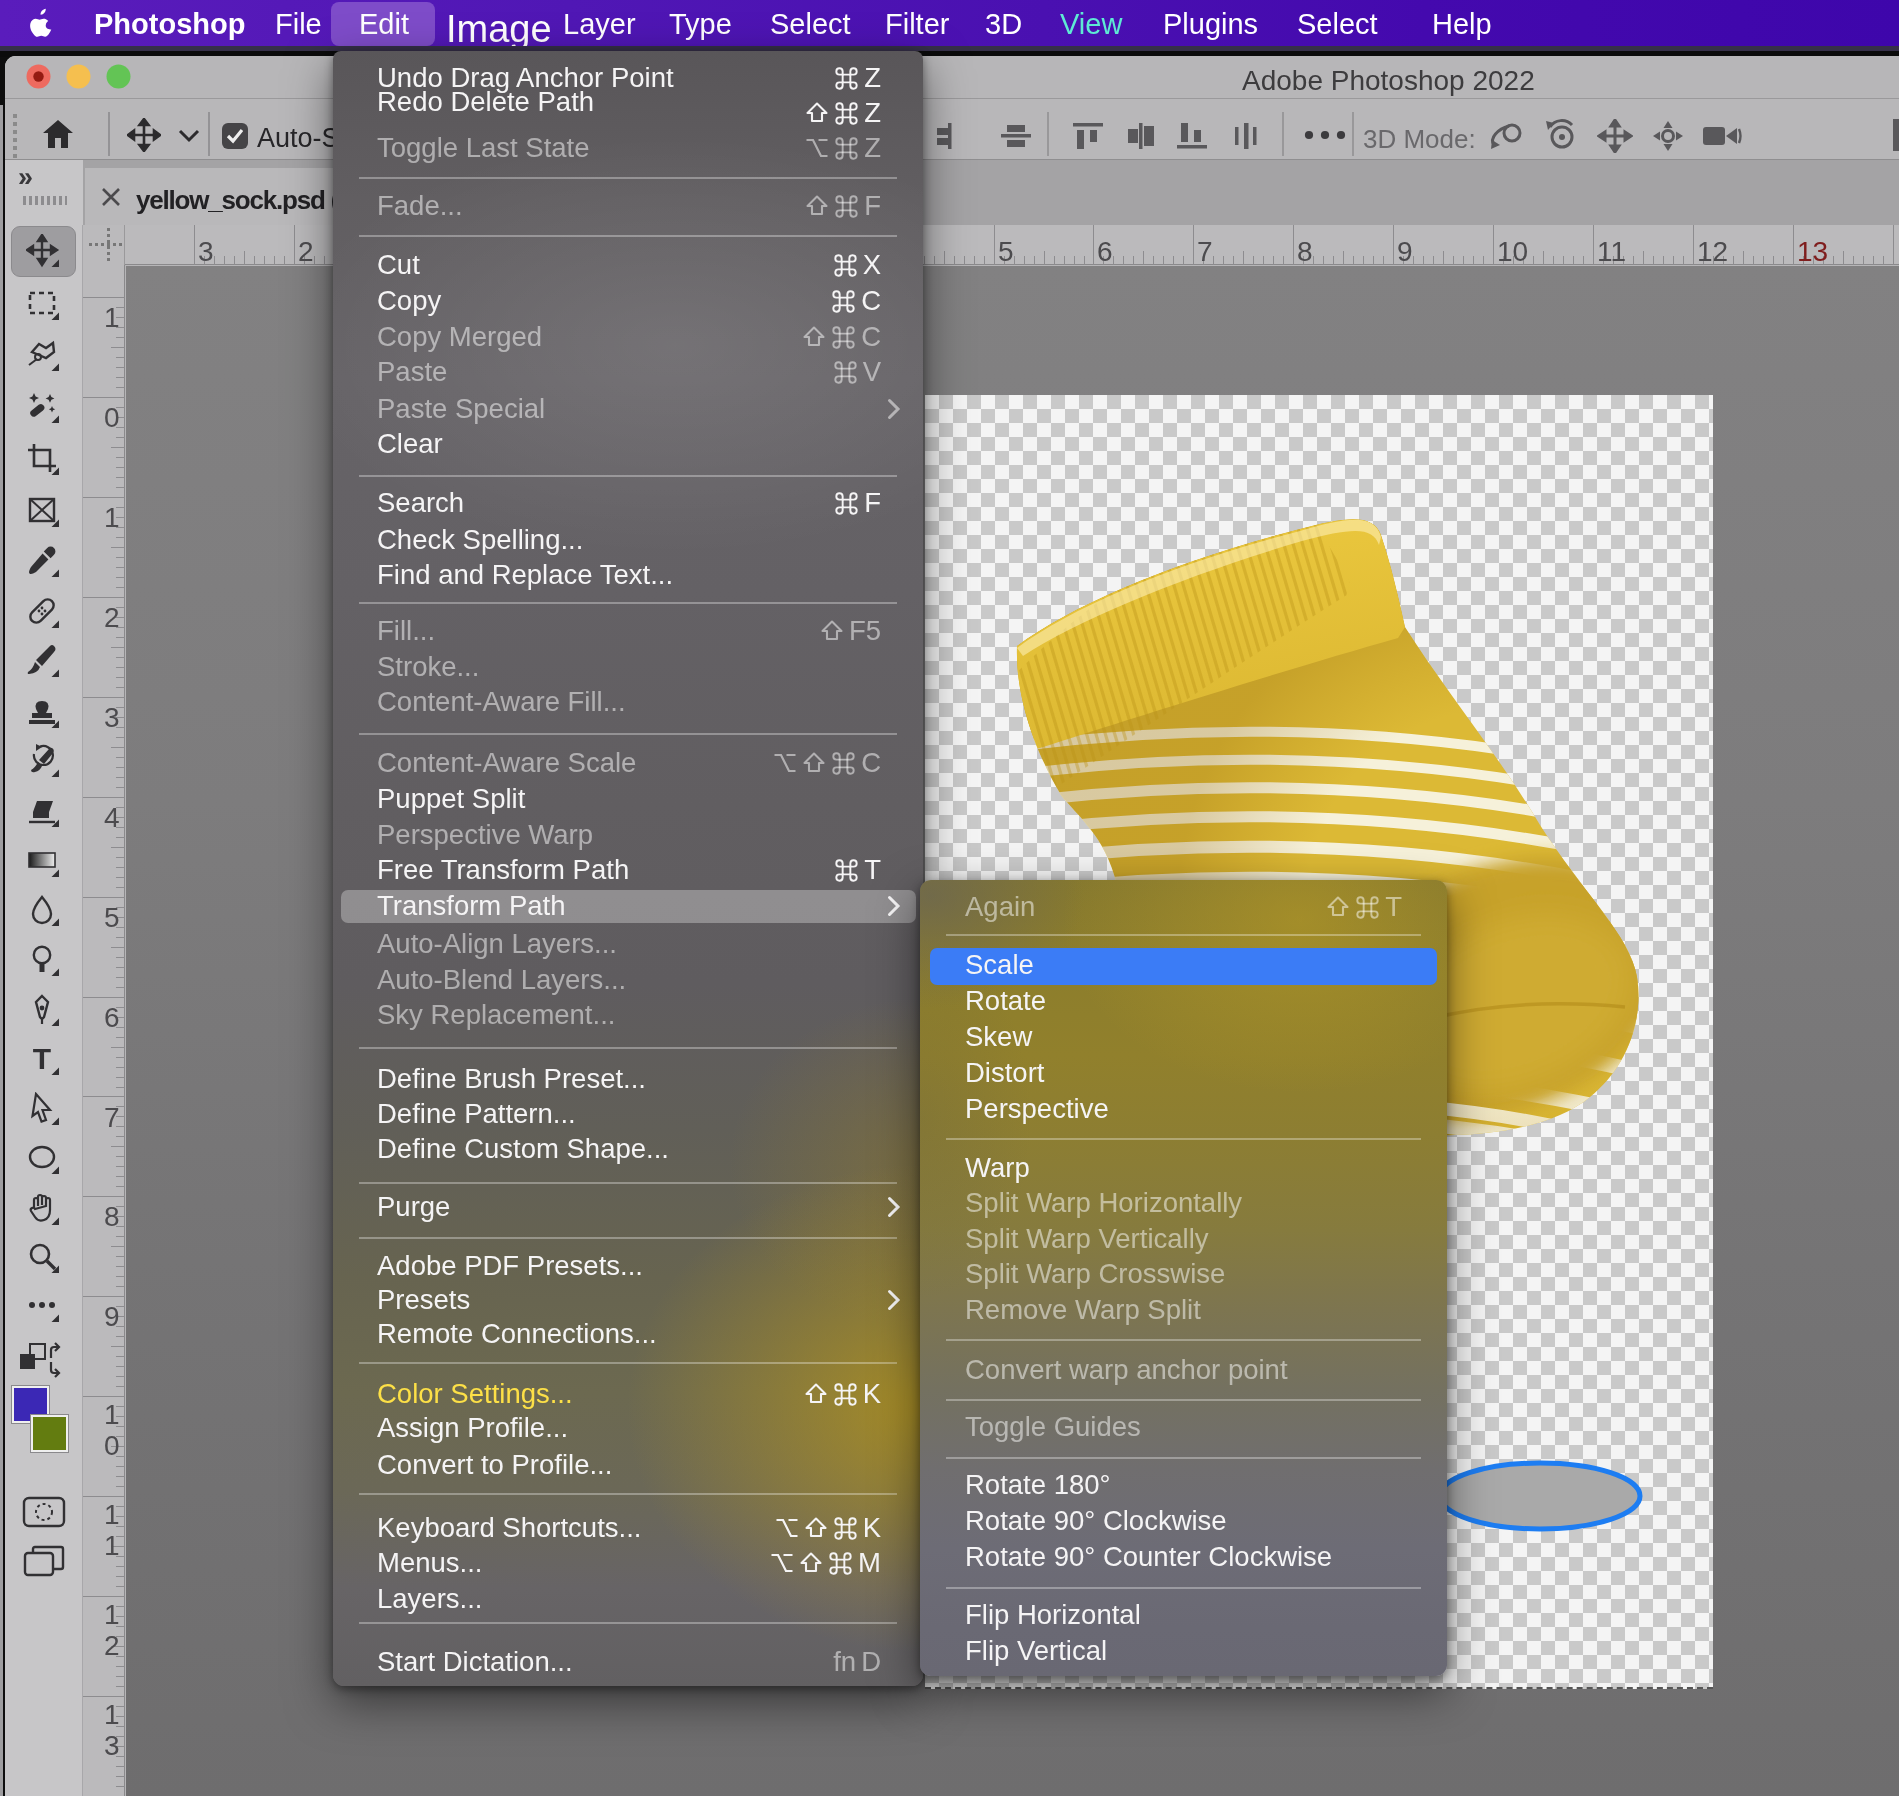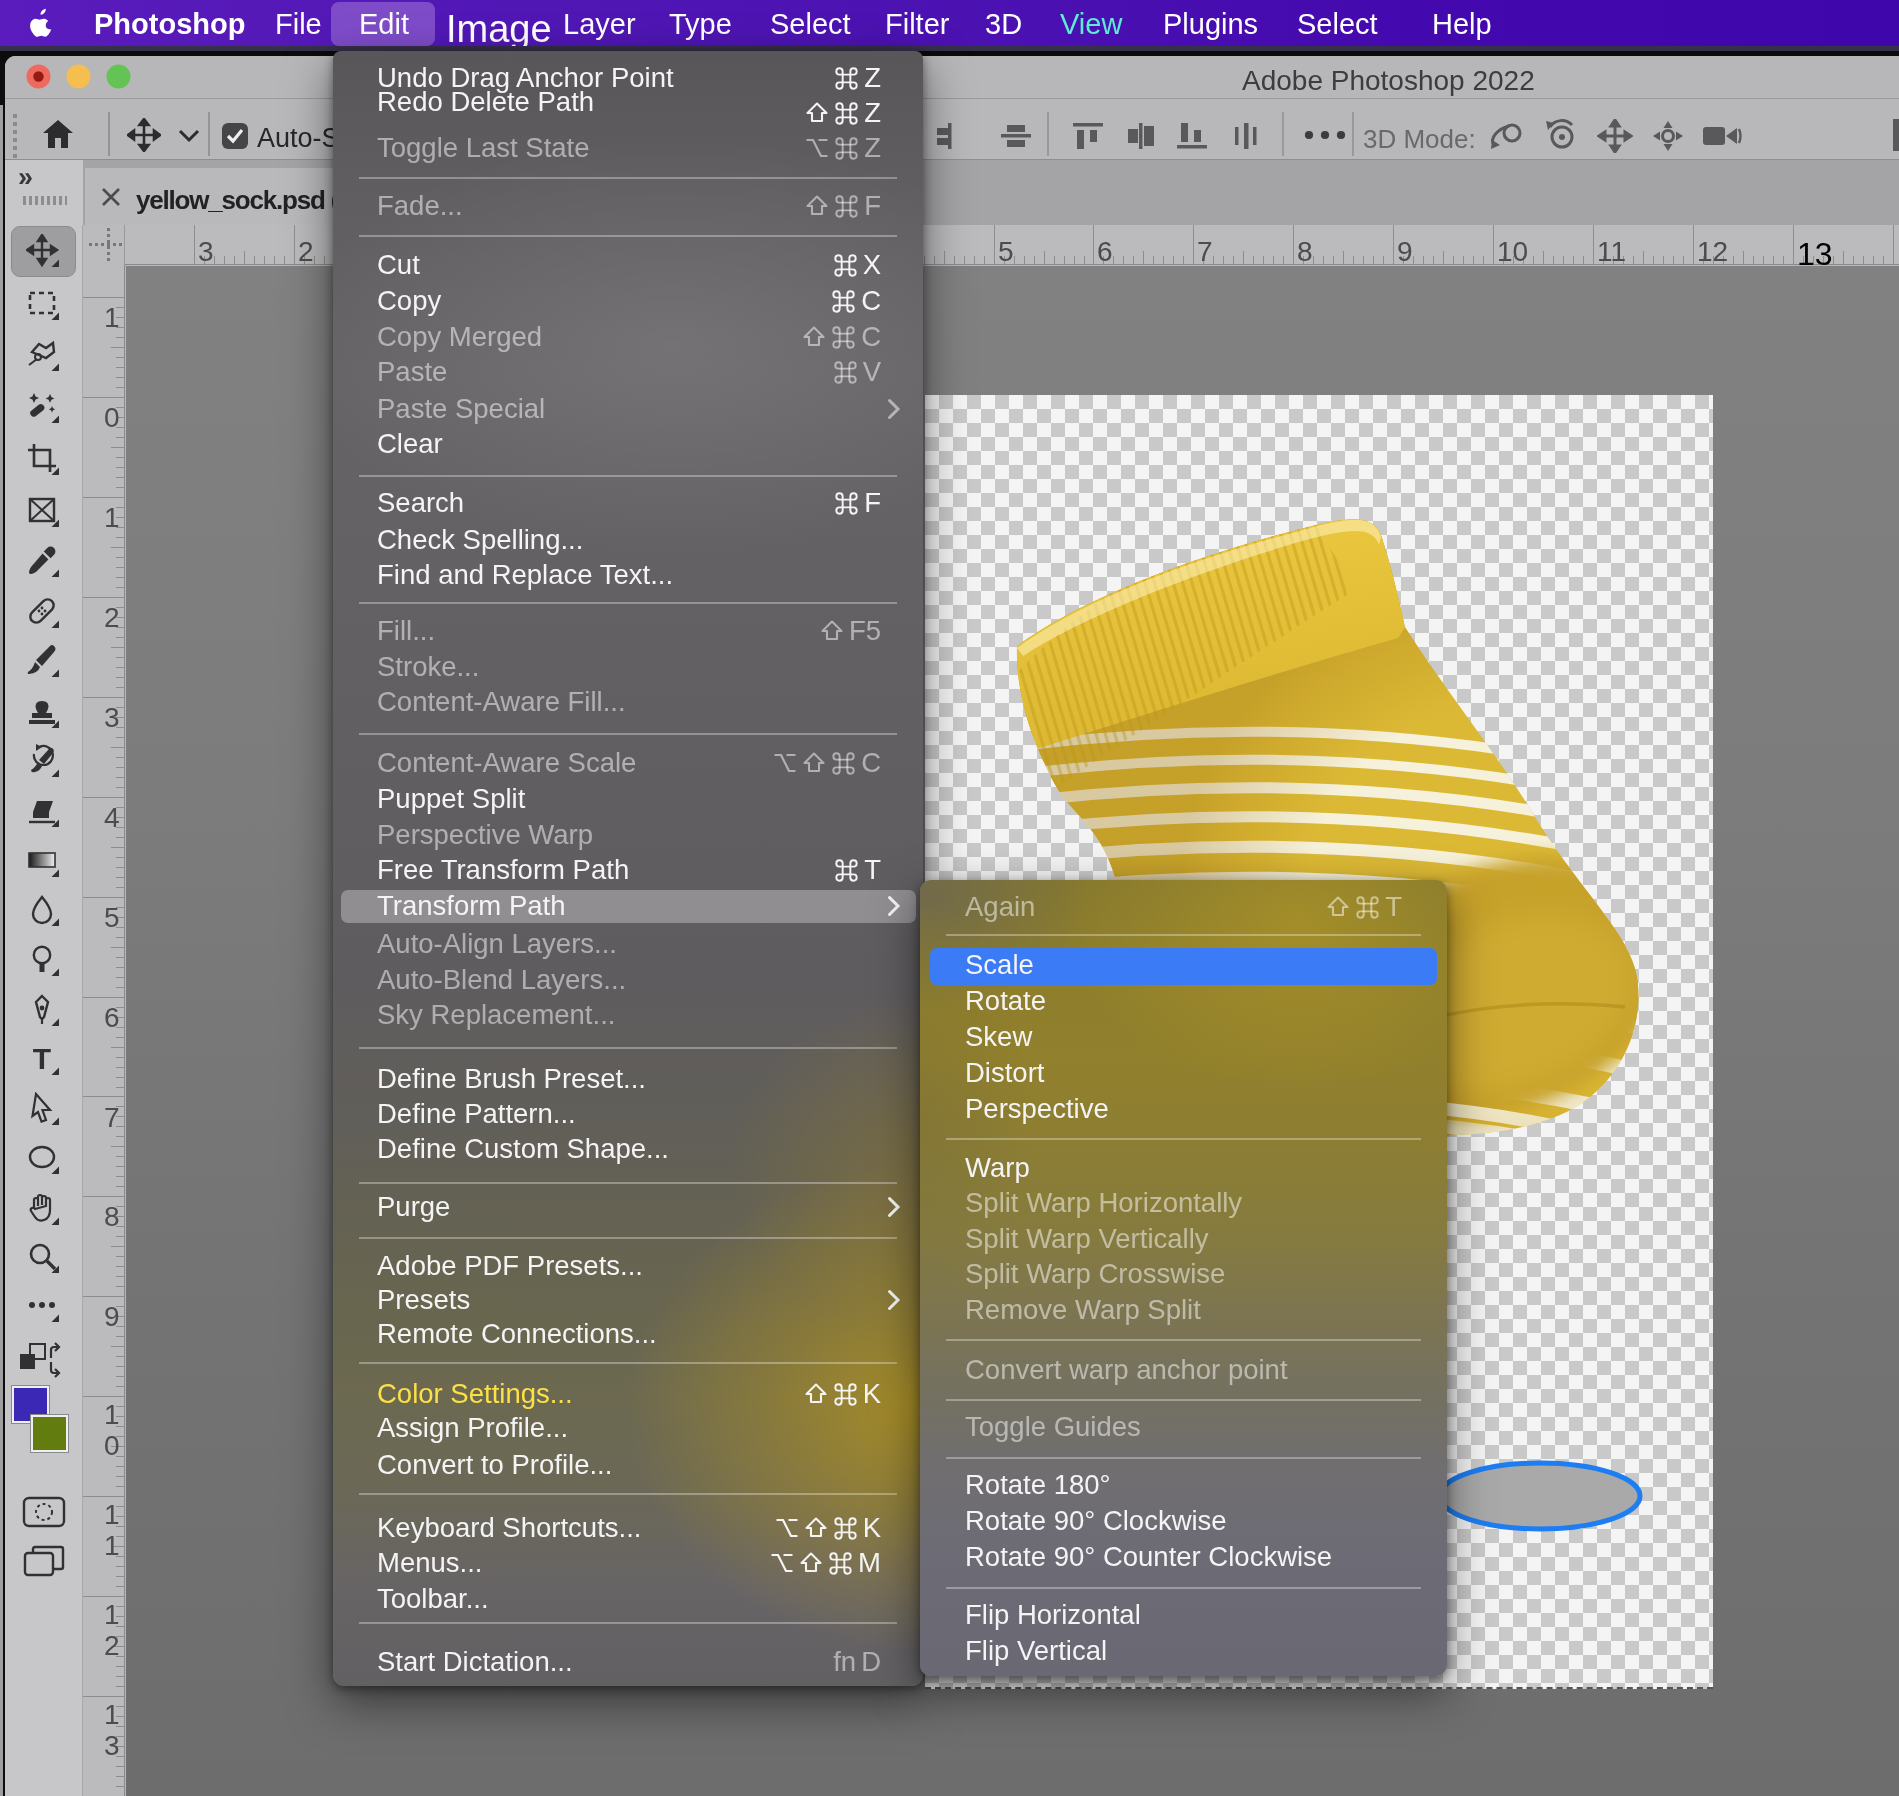--- a/index.html
+++ b/index.html
@@ -345,21 +345,21 @@
       <div class="txt" style="left:793px;top:180px;font-size:28px;color:#4c4b4e">3</div>
       <div class="txt" style="left:893px;top:180px;font-size:28px;color:#4c4b4e">4</div>
       <div class="txt" style="left:993px;top:180px;font-size:28px;color:#4c4b4e">5</div>
       <div class="txt" style="left:1092px;top:180px;font-size:28px;color:#4c4b4e">6</div>
       <div class="txt" style="left:1192px;top:180px;font-size:28px;color:#4c4b4e">7</div>
       <div class="txt" style="left:1292px;top:180px;font-size:28px;color:#4c4b4e">8</div>
       <div class="txt" style="left:1392px;top:180px;font-size:28px;color:#4c4b4e">9</div>
       <div class="txt" style="left:1492px;top:180px;font-size:28px;color:#4c4b4e">10</div>
       <div class="txt" style="left:1592px;top:180px;font-size:28px;color:#4c4b4e">11</div>
       <div class="txt" style="left:1692px;top:180px;font-size:28px;color:#4c4b4e">12</div>
-      <div class="txt" style="left:1792px;top:180px;font-size:32px;color:#000000">13</div>
+      <div class="txt" style="left:1792px;top:180px;font-size:28px;color:#7f1d1d">13</div>
       <div class="txt" style="left:1892px;top:180px;font-size:28px;color:#4c4b4e">14</div>
       <div class="abs" style="left:0;top:169px;width:78px;height:1571px;background:#c7c6c8;border-right:1px solid #a8a7aa"></div>
       <div class="abs" style="left:78px;top:209px;width:42px;height:1531px;background:#bbbabc;border-right:1px solid #8a898b"></div>
       <div class="abs" style="left:78px;top:241px;width:42px;height:1px;background:#8d8c8f"></div>
       <div class="abs" style="left:111px;top:251px;width:9px;height:1px;background:#8d8c8f"></div>
       <div class="abs" style="left:111px;top:261px;width:9px;height:1px;background:#8d8c8f"></div>
       <div class="abs" style="left:111px;top:271px;width:9px;height:1px;background:#8d8c8f"></div>
       <div class="abs" style="left:111px;top:281px;width:9px;height:1px;background:#8d8c8f"></div>
       <div class="abs" style="left:106px;top:291px;width:14px;height:1px;background:#8d8c8f"></div>
       <div class="abs" style="left:111px;top:301px;width:9px;height:1px;background:#8d8c8f"></div>
@@ -1025,21 +1025,21 @@
     <div class="sc" style="right:1018px;top:1545px;color:#f5f4f5"><svg width="24" height="22" viewBox="0 0 24 22" style="display:inline-block;vertical-align:-2px">
 <path d="M1.5 3 H8 L16 19 H22.5 M13.5 3 H22.5" fill="none" stroke="#f5f4f5" stroke-width="2.2"></path>
       </svg><span style="display:inline-block;width:5px"></span><svg width="24" height="25" viewBox="0 0 24 25" style="display:inline-block;vertical-align:-4px">
 <path d="M12 2.5 L21.5 12 H17 V20 H7 V12 H2.5 Z" fill="none" stroke="#f5f4f5" stroke-width="2.1" stroke-linejoin="round"></path>
       </svg><span style="display:inline-block;width:5px"></span><svg width="25" height="25" viewBox="0 0 26 26" style="display:inline-block;vertical-align:-4px">
 <g fill="none" stroke="#f5f4f5" stroke-width="2.0">
 <path d="M9 9 H17 V17 H9 Z"></path>
 <path d="M9 9 H5.6 A3.3 3.3 0 1 1 9 5.6 Z M17 9 V5.6 A3.3 3.3 0 1 1 20.4 9 Z M17 17 H20.4 A3.3 3.3 0 1 1 17 20.4 Z M9 17 V20.4 A3.3 3.3 0 1 1 5.6 17 Z"></path>
 </g>
       </svg><span style="display:inline-block;width:5px"></span><span style="color:#f5f4f5">M</span></div>
-    <div class="menurow" style="left:377px;top:1581px;color:#f5f4f5">Toolbar...</div>
+    <div class="menurow" style="left:377px;top:1581px;color:#f5f4f5">Layers...</div>
     <div class="abs" style="left:359px;top:1622px;width:538px;height:2px;background:rgba(255,255,255,0.32)"></div>
     <div class="menurow" style="left:377px;top:1644px;color:#f5f4f5">Start Dictation...</div>
     <div class="sc" style="right:1018px;top:1644px;color:rgba(255,255,255,0.50)"><span style="color:rgba(255,255,255,0.50)">fn</span><span style="display:inline-block;width:5px"></span><span style="color:rgba(255,255,255,0.50)">D</span></div>
     <div class="abs" style="left:920px;top:880px;width:527px;height:796px;border-radius:11px;
 box-shadow:0 16px 46px rgba(0,0,0,0.5),0 3px 10px rgba(0,0,0,0.4);
 background:
  radial-gradient(330px 240px at 72% 5%, rgba(196,164,36,0.45), rgba(196,164,36,0) 72%),
  radial-gradient(220px 160px at 2% 2%, rgba(96,94,96,0.55), rgba(96,94,96,0) 70%),
  radial-gradient(160px 260px at 0% 30%, rgba(96,92,70,0.22), rgba(96,92,70,0) 70%),
  linear-gradient(180deg,#85782f 0%,#8d7e2c 12%,#91802c 22%,#8d7e32 32%,#867b3e 44%,#7d7550 54%,#747160 64%,#706e6f 74%,#6d6c76 84%,#6a6974 94%,#696873 100%)">

